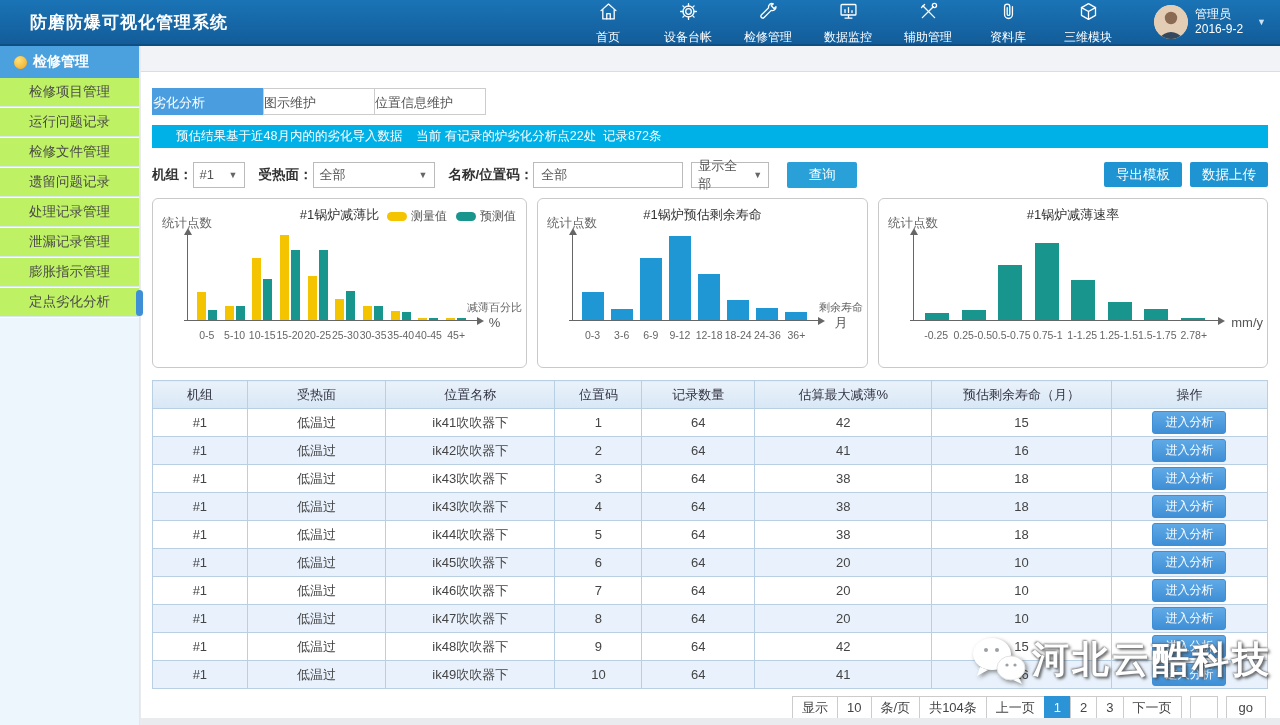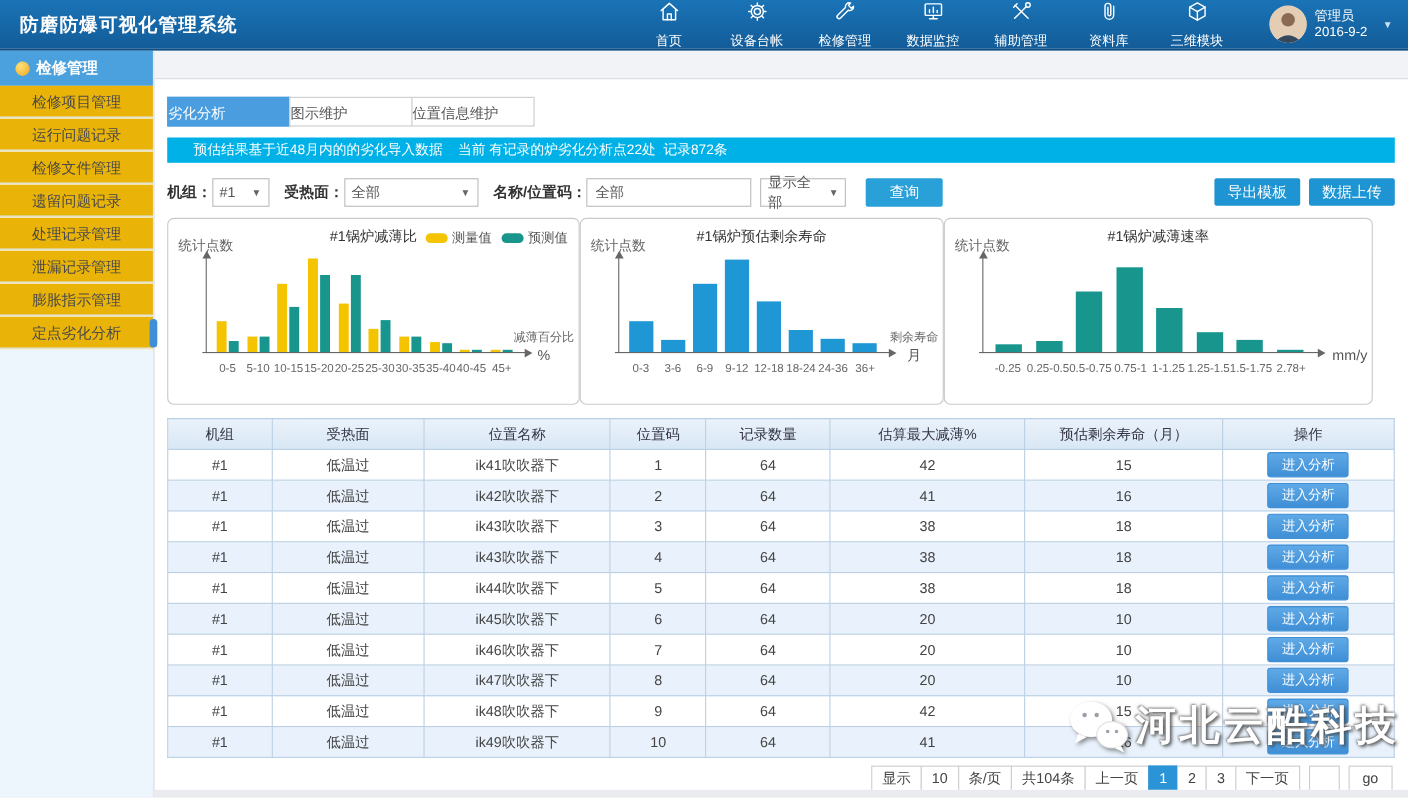--- a/index.html
+++ b/index.html
@@ -4,38 +4,38 @@
 <style>
   * { margin:0; padding:0; box-sizing:border-box; }
   html,body { width:1280px; height:725px; }
   body { font-family:"Liberation Sans","DejaVu Sans",sans-serif; background:#e9ebee; overflow:hidden; }
   .app { position:relative; width:1280px; height:725px; background:#e9ebee; }
 
   
   .topbar { position:absolute; top:0; left:0; width:1280px; height:46px;
     background:linear-gradient(#1a74b6,#135c99); border-bottom:2px solid #0d4f85;
     display:flex; align-items:center; color:#fff; z-index:30; }
-  .app-title { font-size:17px; font-weight:bold; margin-left:18px; letter-spacing:1px; white-space:nowrap; }
+  .app-title { font-size:17px; font-weight:bold; margin-left:30px; letter-spacing:1px; white-space:nowrap; }
   .topnav { display:flex; margin-left:auto; margin-right:26px; }
   .nav-item { width:80px; display:flex; flex-direction:column; align-items:center; justify-content:center; cursor:pointer; padding-top:2px; }
   .nav-item svg { width:21px; height:21px; stroke:#fff; fill:none; stroke-width:1.5; stroke-linecap:round; stroke-linejoin:round; }
   .nav-label { font-size:12px; margin-top:3px; white-space:nowrap; }
   .userblock { display:flex; align-items:center; margin-right:10px; }
   .avatar { width:34px; height:34px; border-radius:50%; overflow:hidden; background:#e8d5c0; flex:none; }
   .user-meta { margin-left:7px; font-size:12px; line-height:15px; white-space:nowrap; }
   .user-caret { color:#cfe2f2; font-size:9px; margin-left:14px; margin-right:4px; }
 
   
   .sidebar { position:absolute; top:46px; left:0; bottom:0; width:140px; background:#eef6fd; border-right:1px solid #dfe8ef; z-index:20; }
   .sidebar-header { height:32px; background:#4ba1dd; color:#fff; font-size:14px; font-weight:bold;
     display:flex; align-items:center; padding-left:14px; }
   .sidebar-header .dot { width:13px; height:13px; border-radius:50%;
     background:radial-gradient(circle at 35% 30%, #ffe27a, #f2a51d); margin-right:6px; flex:none; }
   .side-item { position:relative; height:30px; line-height:30px; text-align:center; font-size:13.5px; color:#4a4a4a;
-    background:#eab308; border-bottom:1px solid #f8fcff; box-shadow:inset 0 -1px 0 #d9e7f2; cursor:pointer; }
+    background:#bef264; border-bottom:1px solid #f8fcff; box-shadow:inset 0 -1px 0 #d9e7f2; cursor:pointer;font-family:Liberation Mono, monospace; }
   .side-item.active .pill { position:absolute; right:-4px; top:2px; width:7px; height:26px; background:#3f8fd6; border-radius:4px; }
 
   
   .content { position:absolute; top:46px; left:141px; right:0; bottom:7px; background:#fff; overflow:hidden; }
   .substrip { height:26px; background:#f1f3f6; border-bottom:1px solid #d9dee3; }
   .inner { padding:0 12px 0 11px; }
 
   .tabs { display:flex; margin-top:16px; }
   .tab { width:112px; height:27px; line-height:27px; text-align:left; font-size:13px; color:#555;
     background:#fff; border:1px solid #ccc; margin-left:-1px; cursor:pointer; }
@@ -52,21 +52,21 @@
   .selbox .caret { margin-left:auto; font-size:9px; color:#666; padding-left:6px; }
   .txtinput { height:26px; border:1px solid #bbb; font-size:13px; color:#555; padding:0 7px; width:150px;
     font-family:inherit; }
   .btn-query { height:26px; width:70px; margin-left:18px; background:#29a0d8; border:none; color:#fff;
     font-size:13.5px; border-radius:2px; cursor:pointer; font-family:inherit; }
   .right-actions { margin-left:auto; display:flex; gap:8px; }
   .btn-blue { height:25px; padding:0 12px; background:#1e94d2; border:none; color:#fff; font-size:13.5px;
     border-radius:2px; cursor:pointer; font-family:inherit; }
 
   
-  .charts { display:flex; margin-top:10px; height:170px; }
+  .charts { display:flex; gap:10px; margin-top:10px; height:170px; }
   .chart-panel { position:relative; border:1px solid #c9c9c9; border-radius:6px; background:#fff; }
   .chart-panel.c1 { width:375px; } .chart-panel.c2 { width:331px; } .chart-panel.c3 { width:390px; }
   .chart-title { position:absolute; top:7px; left:0; right:0; text-align:center; font-size:13px; color:#333; }
   .legend { position:absolute; top:9px; right:10px; display:flex; gap:9px; align-items:center; }
   .legend-item { display:flex; align-items:center; gap:4px; font-size:12px; color:#555; }
   .legend-pill { width:20px; height:9px; border-radius:5px; }
   .ylab { position:absolute; top:16px; left:9px; font-size:12.5px; color:#666; }
   .yaxis { position:absolute; left:34px; top:32px; bottom:46px; width:1px; background:#666; }
   .yaxis:before { content:""; position:absolute; top:-7px; left:-3.5px; border:4px solid transparent; border-bottom:7px solid #666; }
   .xaxis { position:absolute; left:31px; right:46px; bottom:46px; height:1px; background:#666; }

